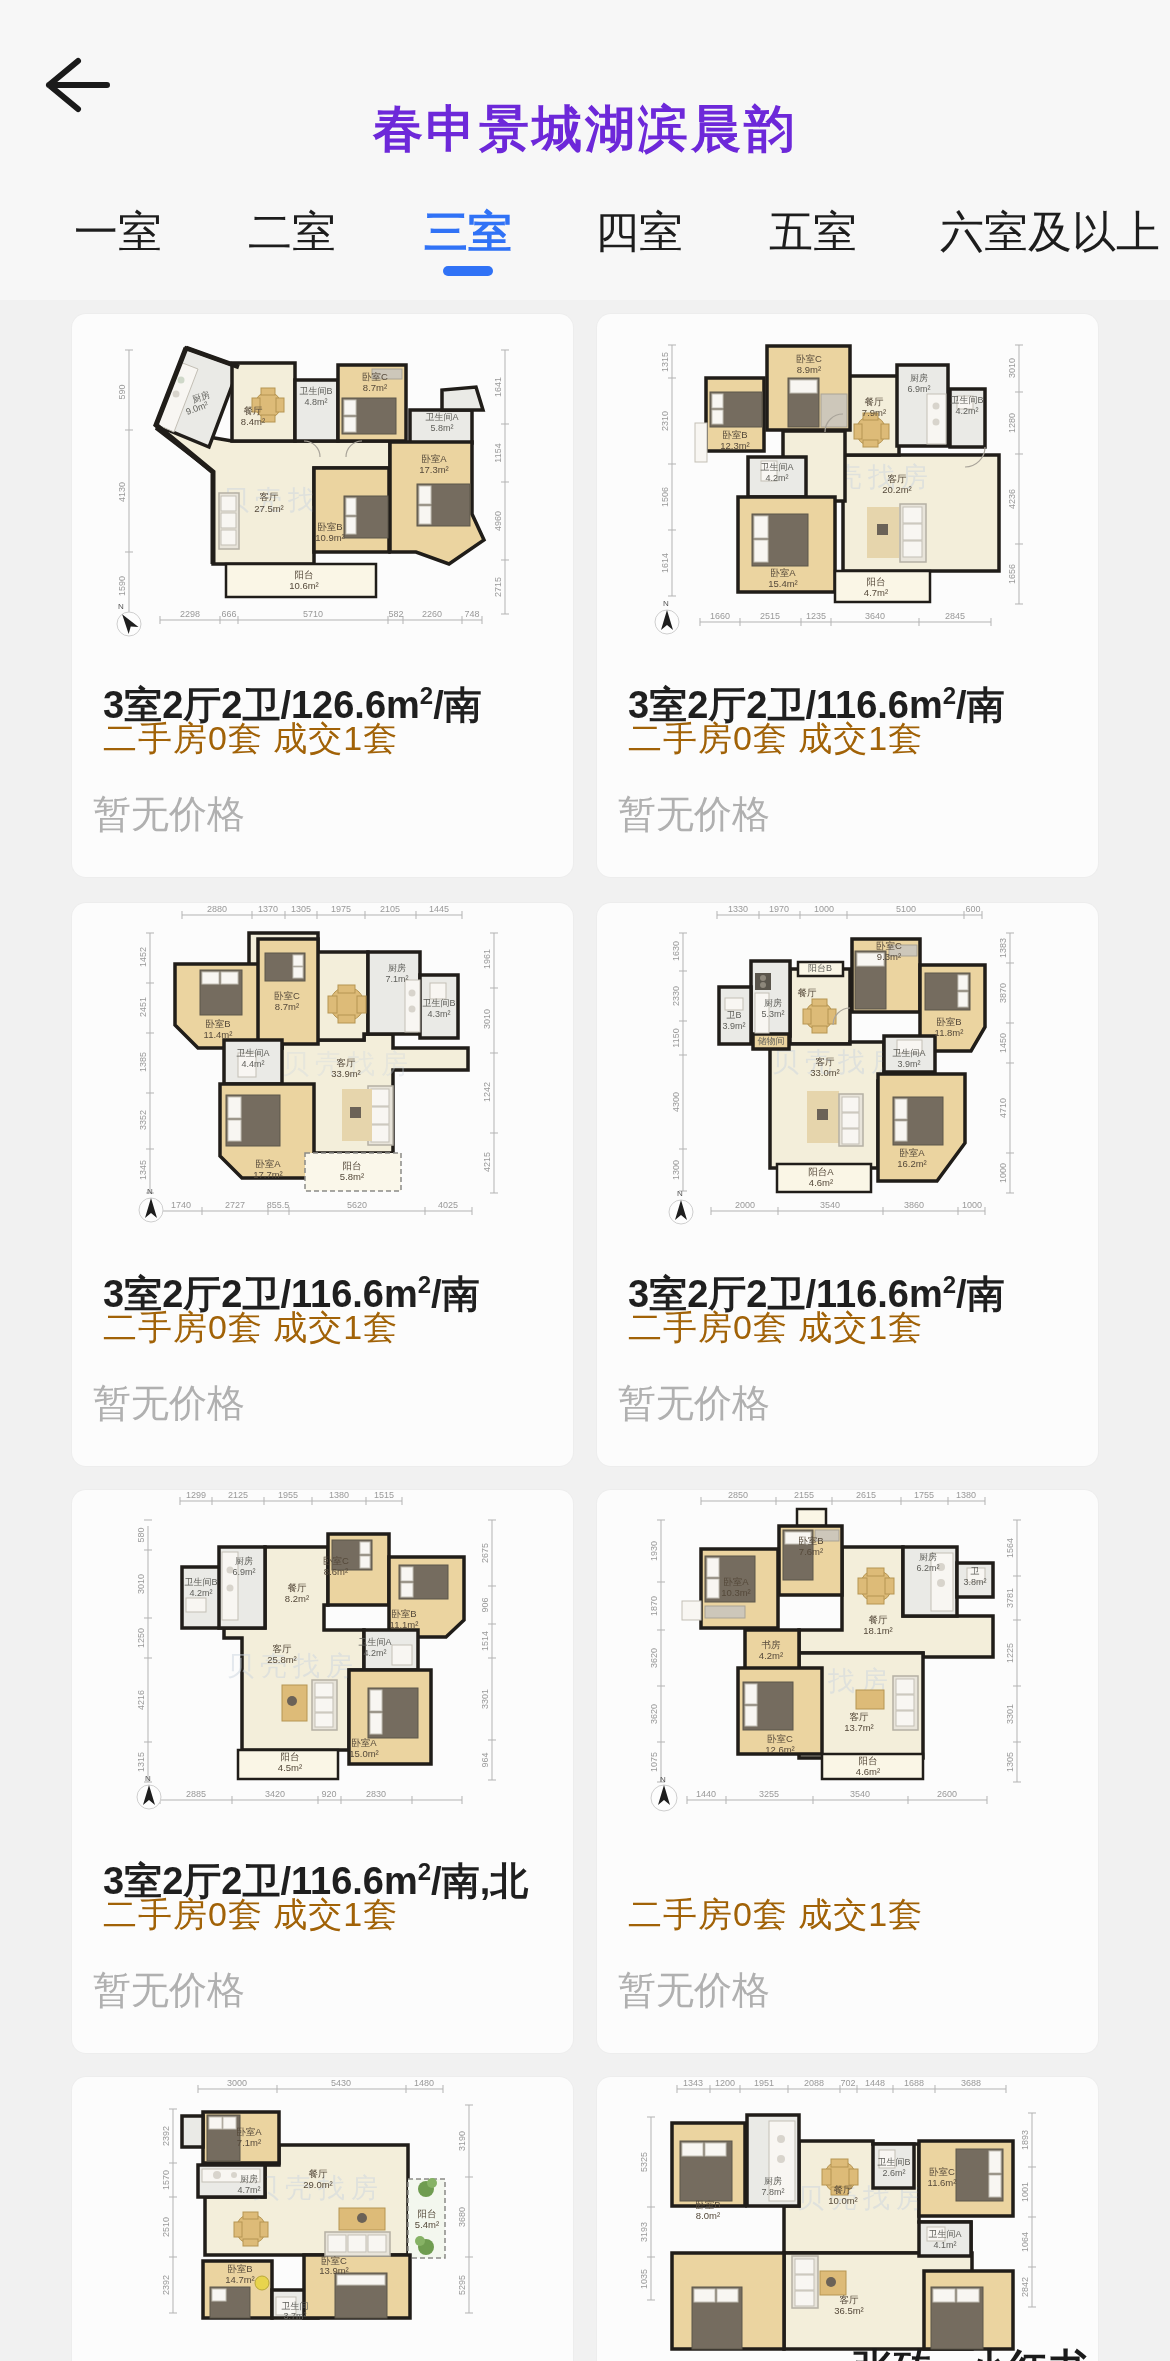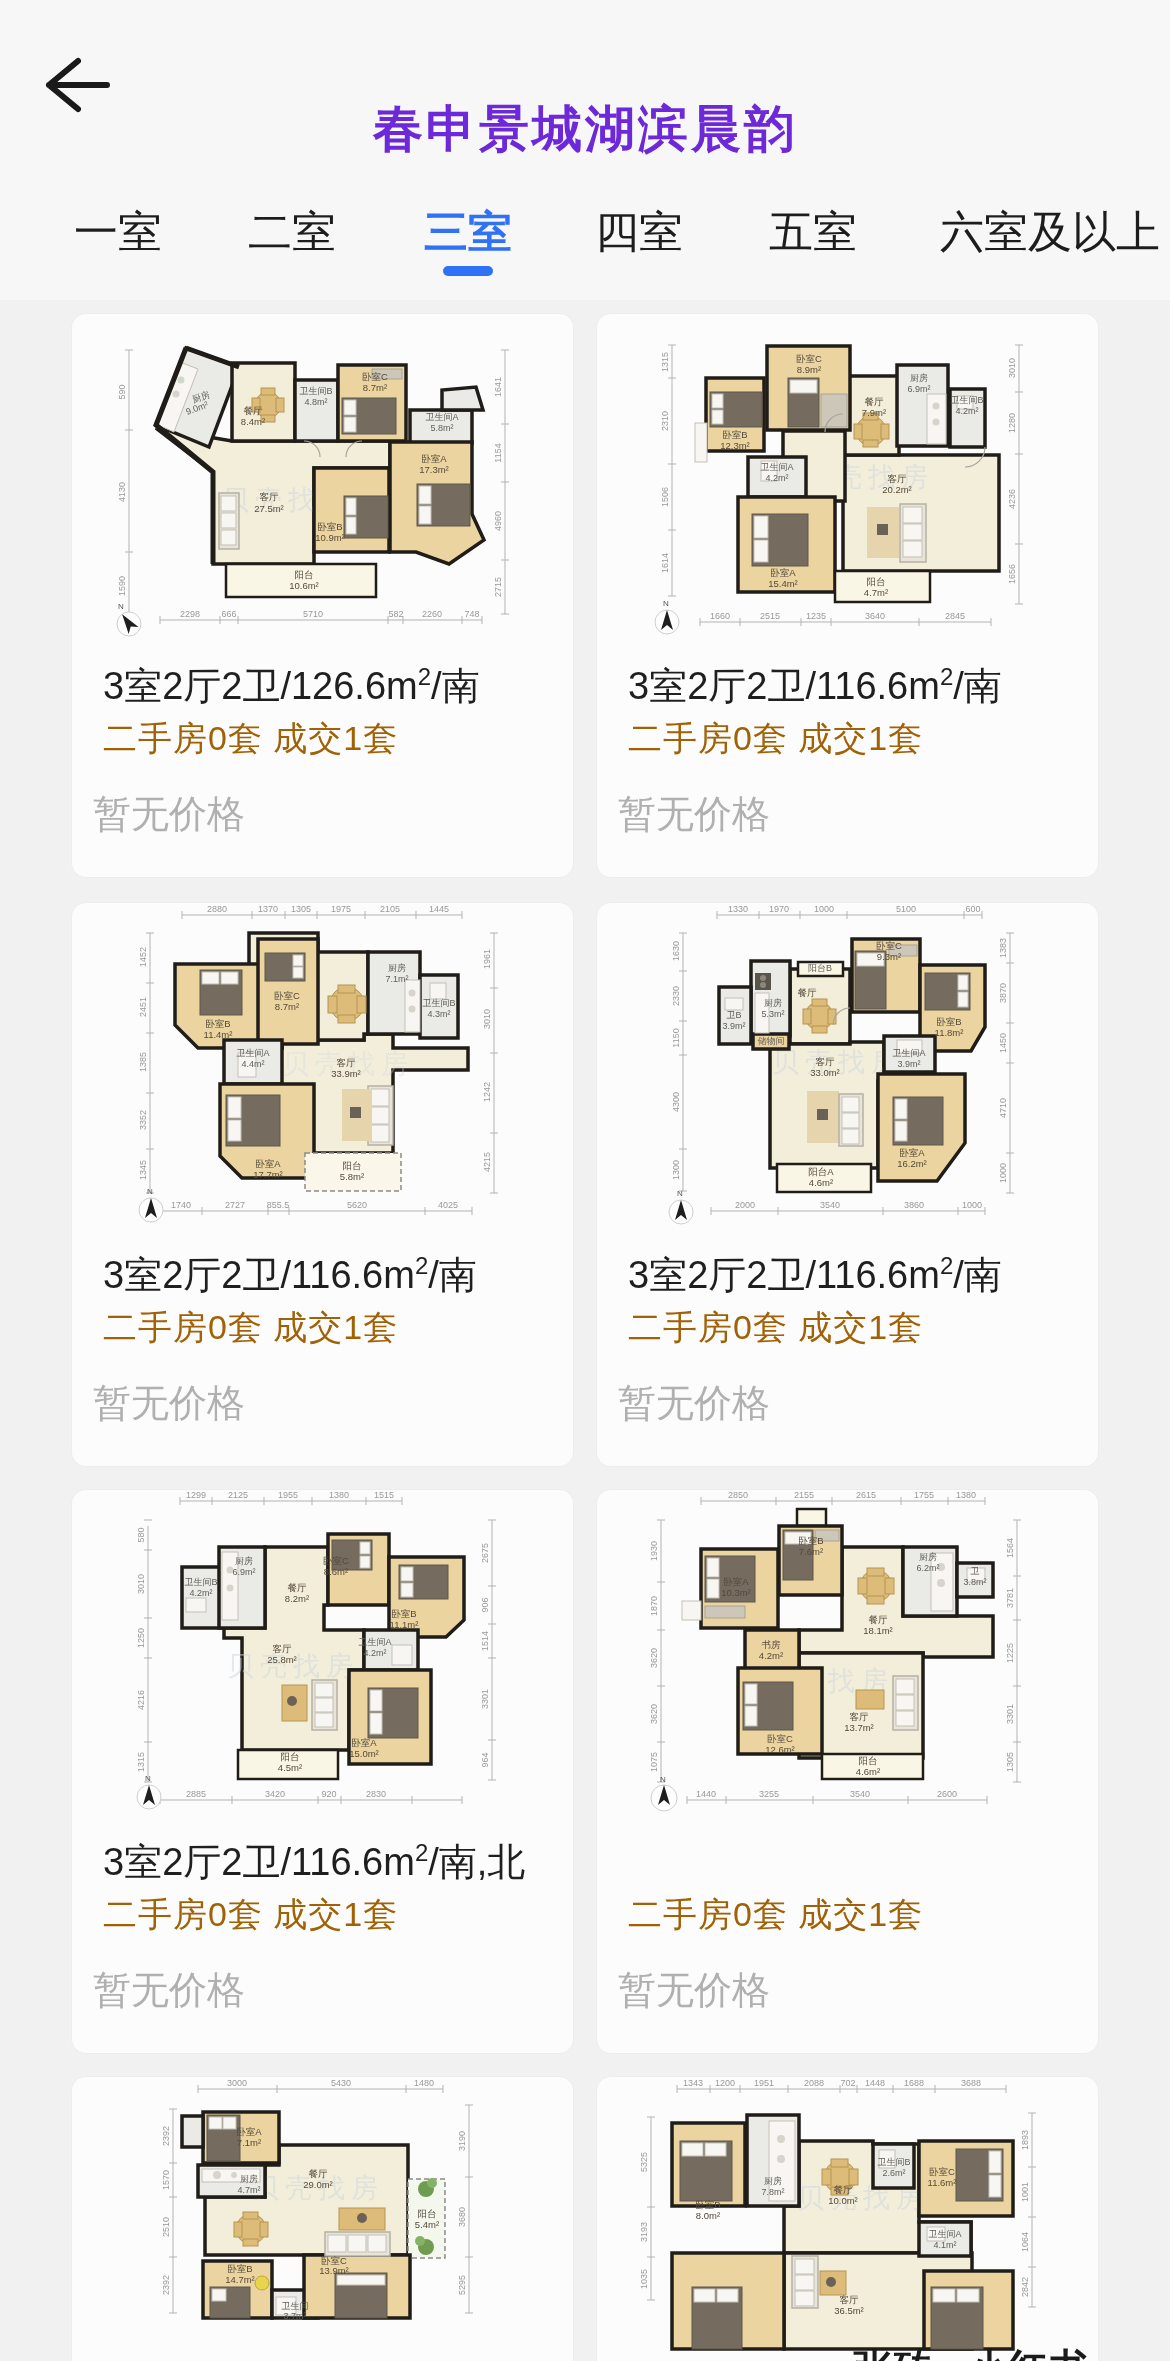--- a/index.html
+++ b/index.html
@@ -4,21 +4,21 @@
 <style>
 html,body{margin:0;padding:0;}
 body{width:1170px;height:2361px;background:#f1f1f1;font-family:"Liberation Sans",sans-serif;overflow:hidden;position:relative;}
 .hdr{position:absolute;left:0;top:0;width:1170px;height:300px;background:#f7f7f7;}
 .title{position:absolute;left:0;top:52px;width:1170px;text-align:center;font-size:50px;font-weight:700;color:#6d28d9;letter-spacing:3px;margin-top:44px;}
 .tabs{position:absolute;top:203px;left:0;width:1170px;height:60px;}
 .tab{position:absolute;font-size:44px;color:#1d1d1d;white-space:nowrap;}
 .tab.act{color:#3072f6;font-weight:700;}
 .underline{position:absolute;left:443px;top:266px;width:50px;height:10px;border-radius:5px;background:#3072f6;}
 .card{position:absolute;width:501px;height:563px;background:#fcfcfc;border-radius:14px;box-shadow:0 0 0 1px #ededed;}
-.cap1{position:absolute;left:31px;top:347px;font-size:38px;font-weight:400;color:#1f1f1f;}
+.cap1{position:absolute;left:31px;top:366px;font-size:38px;font-weight:700;color:#1f1f1f;}
 .cap1 sup{font-size:24px;}
 .cap2{position:absolute;left:31px;top:402px;font-size:34px;color:#a16207;letter-spacing:1px;}
 .cap3{position:absolute;left:21px;top:475px;font-size:38px;color:#b0b0b0;}
 .plan{position:absolute;left:0;top:0;}
 svg .w{fill:none;stroke:#201d19;stroke-width:5}
 svg .rT{fill:#ebd4a0;stroke:#201d19;stroke-width:3.5}
 svg .rC{fill:#f3eeda;stroke:#201d19;stroke-width:3.5}
 svg .rG{fill:#eaeae6;stroke:#201d19;stroke-width:3.5}
 svg .rP{fill:#faf6e6;stroke:#201d19;stroke-width:2.5}
 svg .bd{fill:#756c5f;stroke:#5d564b;stroke-width:1}

